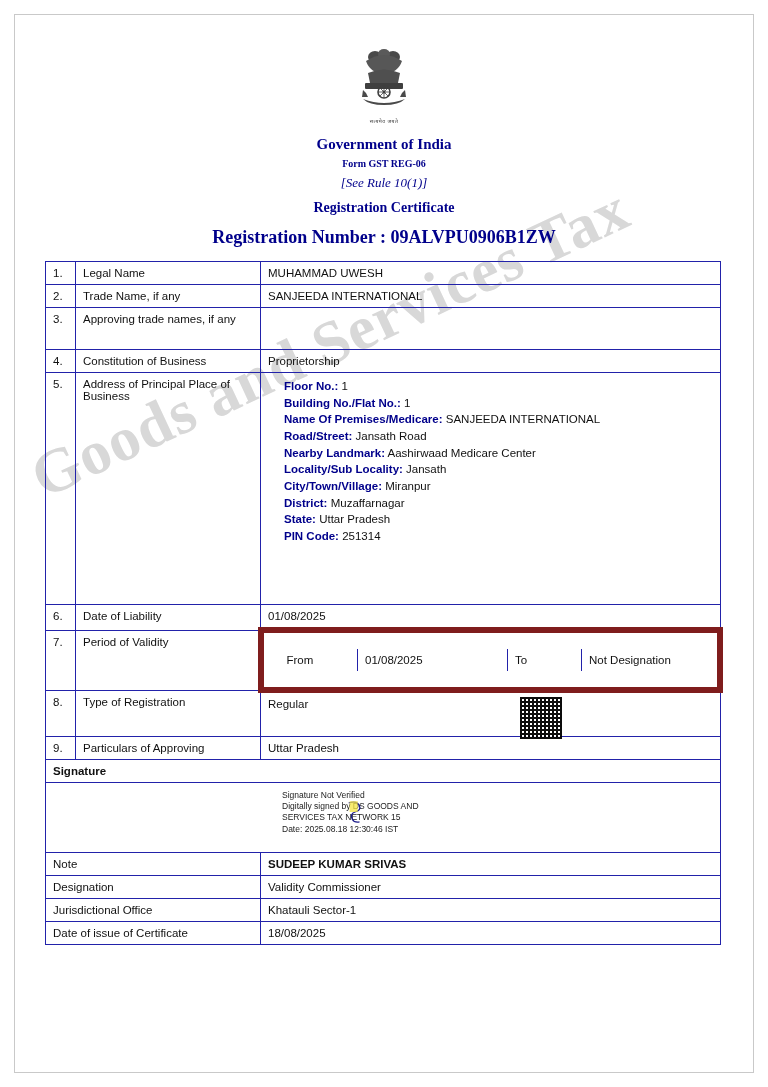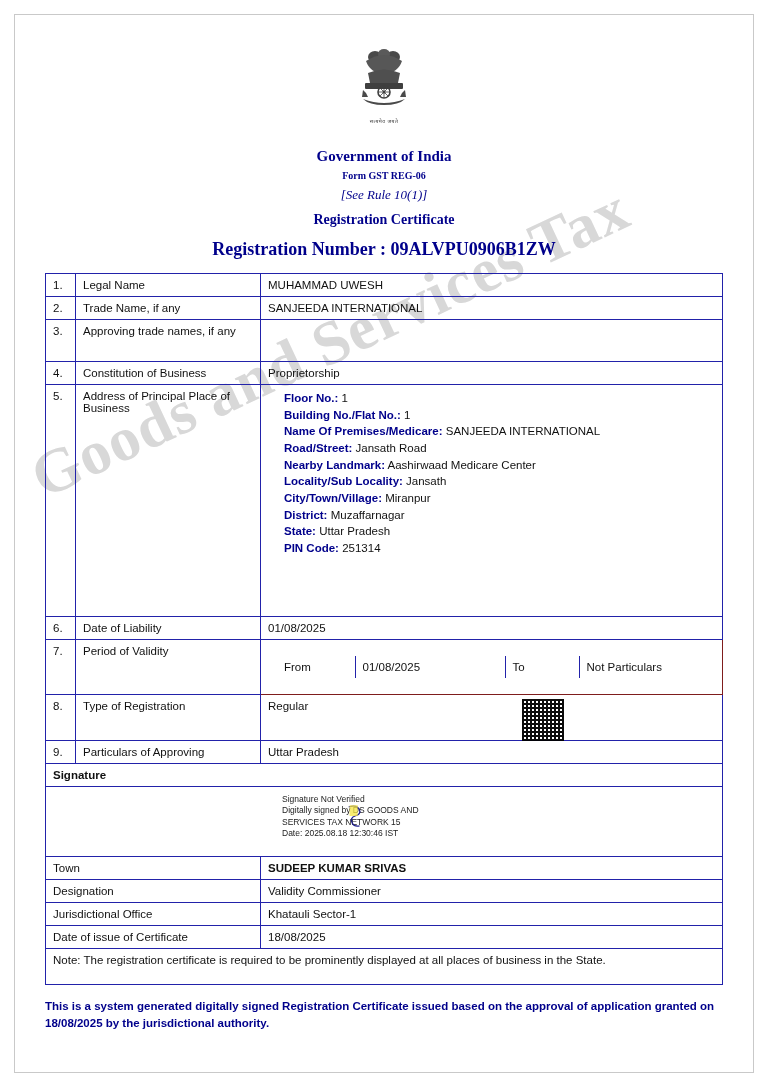--- a/index.html
+++ b/index.html
@@ -57,21 +57,21 @@
     margin-top: 1px;
     font-family: "Liberation Serif", serif;
   }
 
   .heading {
     text-align: center;
     font-family: "Liberation Serif", serif;
     color: #00008b;
     font-weight: bold;
   }
-  .h-gov { font-size: 15px; margin-top: 24px; }
+  .h-gov { font-size: 15px; margin-top: 12px; }
   .h-form { font-size: 10px; margin-top: 5px; }
   .h-rule { font-size: 13px; font-style: italic; font-weight: normal; margin-top: 6px; }
   .h-reg { font-size: 14px; margin-top: 9px; }
   .h-num {
     font-size: 18px;
     margin-top: 11px;
     text-align: center;
   }
 
   
@@ -280,28 +280,28 @@
           </td>
         </tr>
         <tr>
           <td class="sn">6.</td>
           <td class="lbl">Date of Liability</td>
           <td class="val">01/08/2025</td>
         </tr>
         <tr>
           <td class="sn">7.</td>
           <td class="lbl">Period of Validity</td>
-          <td style="padding:16px;border:1px solid #7f1d1d">
+          <td style="padding:16px;border:6px solid #7f1d1d">
             <table class="vt">
               <tbody>
                     <tr>
                 <td class="sub-from" style="border:0;border-right:1px solid #2222aa">From</td>
                 <td class="sub-date" style="border:0;border-right:1px solid #2222aa">01/08/2025</td>
                 <td class="sub-to" style="border:0;border-right:1px solid #2222aa">To</td>
-                <td style="border:0">Not Particulars</td>
+                <td style="border:0">Not Designation</td>
               </tr>
             </tbody>
                 </table>
           </td>
         </tr>
         <tr>
           <td class="sn">8.</td>
           <td class="lbl">Type of Registration</td>
           <td class="val type-cell">
             <span>Regular</span>
@@ -325,37 +325,33 @@
               <div>Date: 2025.08.18 12:30:46 IST</div>
             </div>
             <svg class="sig-mark" viewBox="0 0 20 28">
               <path d="M3 4 q9 -3 12 3 q2 5 -5 7 q-6 2 -3 8 q2 4 8 3" fill="none" stroke="#1b1b8a" stroke-width="1.4"></path>
               <rect x="4" y="2" width="9" height="12" fill="#f5e642" opacity=".75"></rect>
             </svg>
           </td>
         </tr>
 
         <tr>
-          <td class="lbl" colspan="2">Town</td>
+          <td class="lbl" colspan="2">Note</td>
           <td class="val" style="font-weight:bold">SUDEEP KUMAR SRIVAS</td>
         </tr>
         <tr>
           <td class="lbl" colspan="2">Designation</td>
           <td class="val">Validity Commissioner</td>
         </tr>
         <tr>
           <td class="lbl" colspan="2">Jurisdictional Office</td>
           <td class="val">Khatauli Sector-1</td>
         </tr>
         <tr>
           <td class="lbl" colspan="2">Date of issue of Certificate</td>
           <td class="val">18/08/2025</td>
         </tr>
-        <tr>
-          <td class="note-cell" colspan="3">Note: The registration certificate is required to be prominently displayed at all places of business in the State.</td>
-        </tr>
       </tbody>
         </table>
 
-      <div class="footer">This is a system generated digitally signed Registration Certificate issued based on the approval of application granted on 18/08/2025 by the jurisdictional authority.</div>
     </div>
   </div>
 </div>
 
 </body></html>

